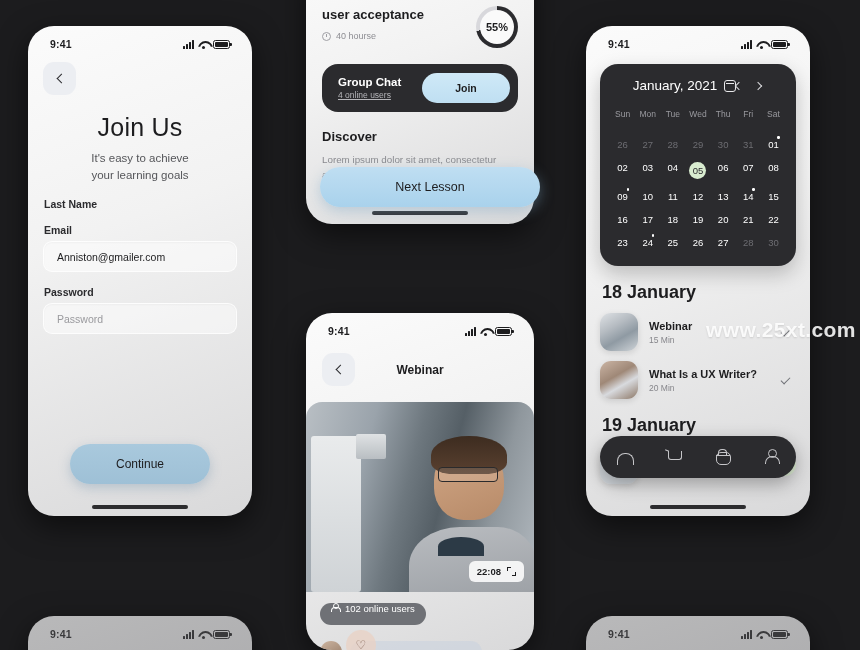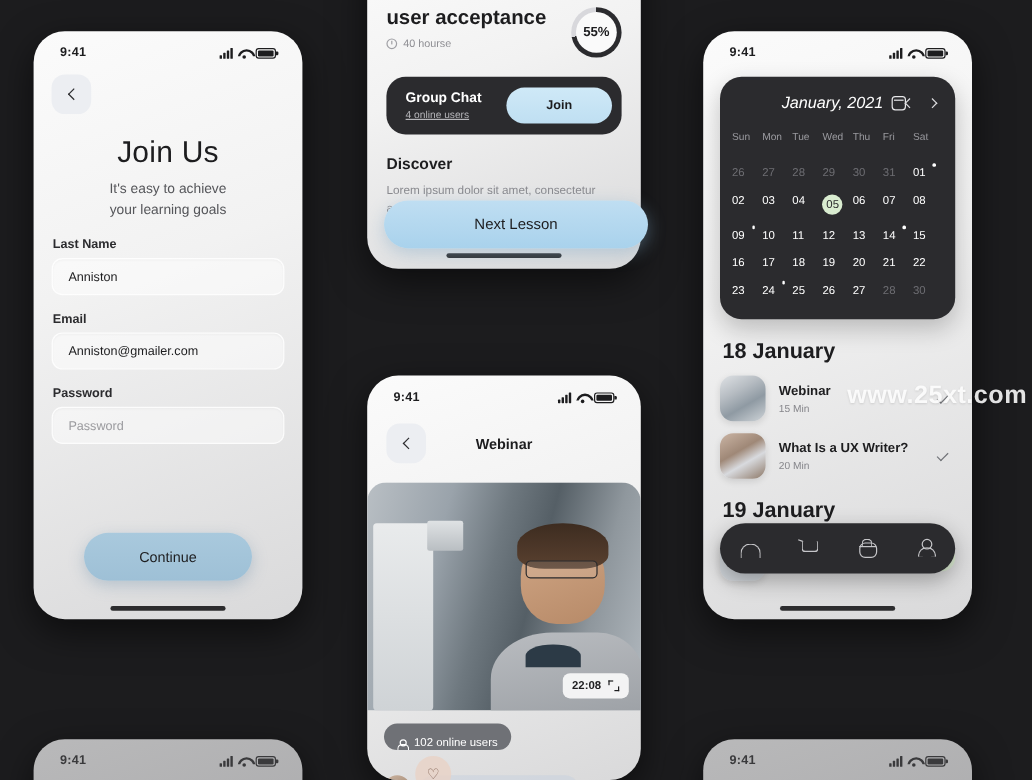--- a/index.html
+++ b/index.html
@@ -73,21 +73,21 @@
     background: linear-gradient(180deg,#a9c9dd 0%, #9ec0d6 100%);
     display:flex; align-items:center; justify-content:center;
     font-size: 12px; color:#1d1d1f; font-weight: 500;
     box-shadow: 0 4px 12px rgba(120,150,175,.4);
   }
 
   
   #p2 { left: 306px; top: -48px; width: 228px; height: 272px; border-radius: 26px; }
   #p2 .inner { padding: 54px 16px 0 16px; position: relative; }
   .p2-head { display:flex; align-items:flex-start; justify-content:space-between; }
-  .p2-title { font-size: 17px; font-weight: bold; color:#1d1d1f; max-width:150px; line-height:18px;}
+  .p2-title { font-size: 13px; font-weight: bold; color:#1d1d1f; max-width:150px; line-height:18px;}
   .p2-hours { display:flex; align-items:center; gap:5px; font-size: 9px; color:#8e8e93; margin-top:7px;}
   .clock { width: 9px; height: 9px; border:1.2px solid #a0a0a5; border-radius:50%; position:relative;}
   .clock::after{content:"";position:absolute;left:3.2px;top:1.5px;width:1px;height:3px;background:#a0a0a5;}
   .ring { width: 42px; height: 42px; border-radius:50%; position: relative;
           background: conic-gradient(#2b2b2e 0 72%, #d8d8dc 72% 100%); }
   .ring::after { content:""; position:absolute; inset:4px; background:#fafafa; border-radius:50%; }
   .ring span { position:absolute; inset:0; display:flex; align-items:center; justify-content:center;
                font-size: 11px; font-weight:bold; color:#1d1d1f; z-index:2; }
   .groupchat {
     margin-top: 16px; background:#2b2b2e; border-radius: 16px; height: 48px;
@@ -111,30 +111,30 @@
     box-shadow: 0 4px 14px rgba(130,170,200,.45);
   }
   #p2 .homebar { bottom: 9px; }
 
   
   #p3 { left: 586px; top: 26px; width: 224px; height: 490px; }
   .calcard {
     margin: 12px 14px 0 14px; background:#2b2b2e; border-radius: 18px; padding: 14px 10px 12px 10px;
     box-shadow: 0 8px 20px rgba(0,0,0,.22);
   }
-  .cal-top { display:flex; align-items:center; justify-content:flex-end; padding: 0 6px 0 4px; font-style: italic; }
+  .cal-top { display:flex; align-items:center; justify-content:center; padding: 0 6px 0 4px; }
   .cal-mon { display:flex; align-items:center; gap:7px; font-size: 13.5px; color:#fff; font-weight: 500; }
   .calicon { width: 12px; height: 12px; border:1.3px solid #e8e8ea; border-radius: 3px; position:relative; }
   .calicon::before{content:"";position:absolute;left:1px;right:1px;top:2px;height:1.2px;background:#e8e8ea;}
   .cal-nav { display:flex; gap:13px; align-items:center;}
   .navc { width:6px;height:6px;border-top:1.3px solid #dcdcdf;border-right:1.3px solid #dcdcdf; }
   .navc.l { transform: rotate(-135deg); }
   .navc.r { transform: rotate(45deg); }
   .cal-grid { display:grid; grid-template-columns: repeat(7,1fr); margin-top: 10px; }
-  .cal-grid div { text-align:left; font-size: 8.5px; color:#9a9a9f; padding: 6px 0 4px 0; }
+  .cal-grid div { text-align:center; font-size: 8.5px; color:#9a9a9f; padding: 6px 0 4px 0; }
   .cal-grid .dnum { font-size: 9.5px; color:#fff; font-weight: 500; position:relative; padding: 6px 0; }
   .cal-grid .dnum.dim { color:#6d6d72; }
   .cal-grid .dnum.sel span.bubble {
     display:inline-flex; align-items:center; justify-content:center;
     width:17px;height:17px;border-radius:50%; background:#d9ecd0; color:#2b2b2e;
   }
   .dot { position:absolute; width:2.6px;height:2.6px;border-radius:50%;background:#fff;
          top:3px; left:50%; margin-left:4px; }
   .sec-h { font-size: 18px; font-weight:bold; color:#1d1d1f; margin: 16px 0 0 16px; }
   .evrow { display:flex; align-items:center; margin: 10px 14px 0 14px; }
@@ -195,21 +195,21 @@
   .vtime {
     position:absolute; right: 10px; bottom: 10px; height: 21px; padding: 0 8px;
     background: rgba(250,250,250,.92); border-radius: 6px;
     display:flex; align-items:center; gap:6px; font-size: 9.5px; font-weight:bold; color:#1d1d1f;
   }
   .fs { width:9px;height:9px;position:relative;}
   .fs::before,.fs::after{content:"";position:absolute;width:3px;height:3px;border:1.3px solid #1d1d1f;}
   .fs::before{left:0;top:0;border-right:none;border-bottom:none;}
   .fs::after{right:0;bottom:0;border-left:none;border-top:none;}
   .onlinepill {
-    margin: 11px 0 0 14px; display:inline-flex; align-items:flex-end; gap:6px;
+    margin: 11px 0 0 14px; display:inline-flex; align-items:flex-start; gap:6px;
     background:#6f7176; border-radius: 13px; height: 22px; padding: 0 11px;
     font-size: 9.5px; color:#fff; font-weight: 500;
   }
   .uic { width:8px;height:9px;position:relative;}
   .uic::before{content:"";position:absolute;left:2px;top:0;width:4px;height:4px;border:1.2px solid #fff;border-radius:50%;}
   .uic::after{content:"";position:absolute;left:0;bottom:0;width:8px;height:4px;border:1.2px solid #fff;border-bottom:none;border-radius:4px 4px 0 0;}
   .msg-in { display:flex; align-items:flex-start; margin: 16px 0 0 14px; }
   .ava { width:22px;height:22px;border-radius:50%; flex:none; overflow:hidden;
          background: linear-gradient(150deg,#cdb5a1,#8e7460); }
   .bub-in { margin-left: 8px; background: rgba(200,210,222,.55); border-radius: 11px;
@@ -268,21 +268,20 @@
 
     <div class="title">Join Us</div>
     <div class="sub">
       <div>It's easy to achieve</div>
       <div>your learning goals</div>
     </div>
 
     <div style="margin-top:6px;">
       <div class="field">
         <div class="lbl">Last Name</div>
-        <div class="inp">Anniston</div>
       </div>
       <div class="field">
         <div class="lbl">Email</div>
         <div class="inp">Anniston@gmailer.com</div>
       </div>
       <div class="field">
         <div class="lbl">Password</div>
         <div class="inp ph">Password</div>
       </div>
     </div>

